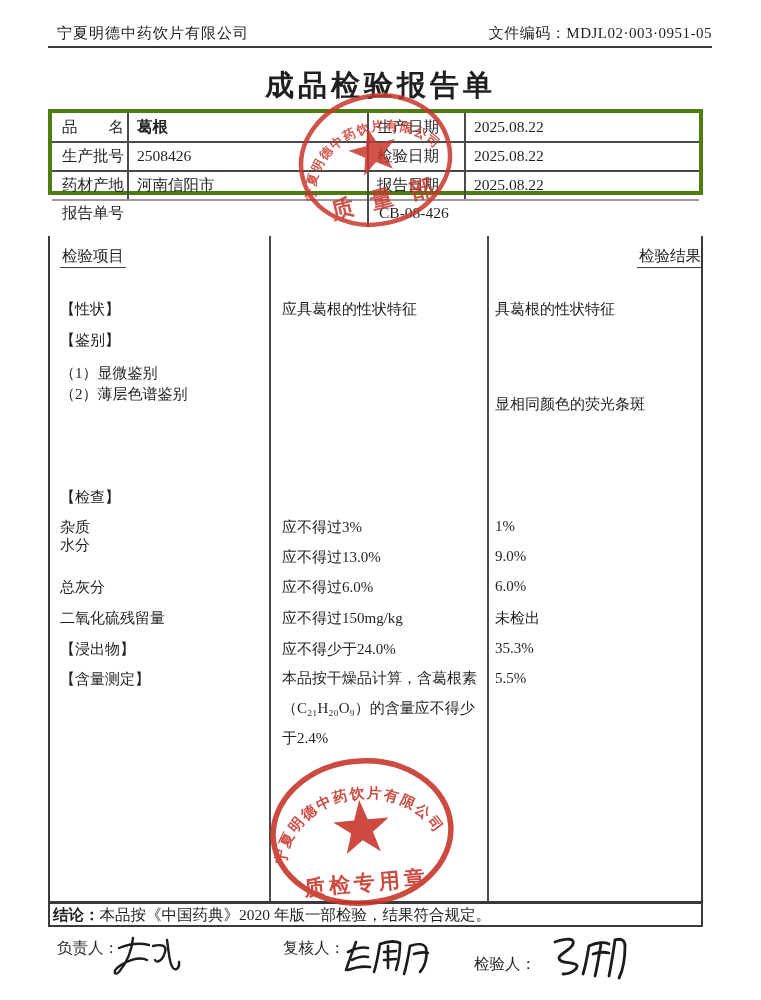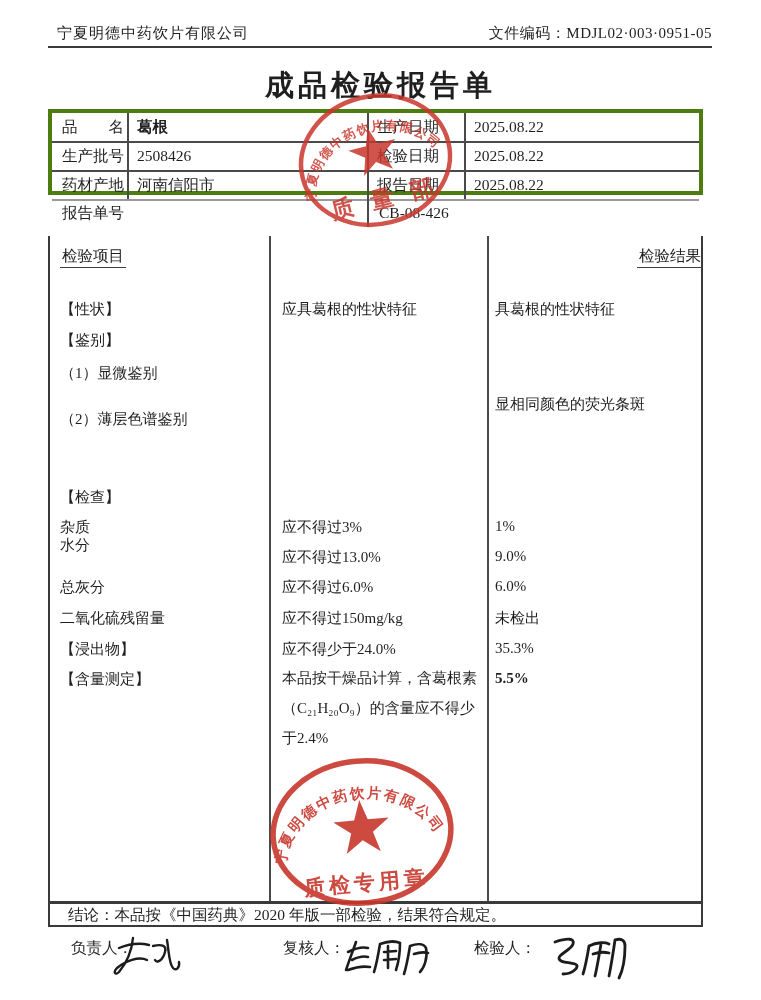--- a/index.html
+++ b/index.html
@@ -22,21 +22,21 @@
   .info-cell{position:absolute;font-size:15.5px;white-space:nowrap;}
   
   .main-table{left:48px;top:236px;width:655px;height:667px;border:2px solid #3a3a3a;border-top:none;box-sizing:border-box;}
   .main-table .vline{position:absolute;top:0;width:1.5px;height:100%;background:#4a4a4a;}
   .mt-text{position:absolute;font-size:15px;white-space:nowrap;}
   .mt-wrap{position:absolute;font-size:15px;white-space:normal;line-height:30px;}
   .col-head{position:absolute;top:10px;font-size:15.5px;text-align:right;}
   .col-head span{border-bottom:1.5px solid #3f3f3f;padding:0 2px 3px 2px;}
   
   .conclusion{left:48px;top:903px;width:655px;height:24px;border:2px solid #3a3a3a;border-top:1.5px solid #3a3a3a;box-sizing:border-box;line-height:21px;font-size:15.5px;white-space:nowrap;}
-  .conclusion .lbl{font-weight:normal;margin-left:18px;}
+  .conclusion .lbl{font-weight:bold;margin-left:3px;}
   
   .sig-label{font-size:15.5px;top:938px;}
   .sig-svg{top:930px;}
   
   .stamp{pointer-events:none;}
 </style>
 </head>
 <body>
 
 <div class="abs hdr-company">宁夏明德中药饮片有限公司</div>
@@ -81,21 +81,21 @@
   <div class="col-head" style="left:437px;width:216px;"><span>检验结果</span></div>
 
   <div class="mt-text" style="left:10px;top:64px;">【性状】</div>
   <div class="mt-text" style="left:232px;top:64px;">应具葛根的性状特征</div>
   <div class="mt-text" style="left:445px;top:64px;">具葛根的性状特征</div>
 
   <div class="mt-text" style="left:10px;top:95px;">【鉴别】</div>
 
   <div class="mt-text" style="left:10px;top:128px;">（1）显微鉴别</div>
 
-  <div class="mt-text" style="left:10px;top:174px;text-align:right;">（2）薄层色谱鉴别</div>
+  <div class="mt-text" style="left:10px;top:149px;text-align:right;">（2）薄层色谱鉴别</div>
   <div class="mt-text" style="left:445px;top:159px;">显相同颜色的荧光条斑</div>
 
   <div class="mt-text" style="left:10px;top:252px;">【检查】</div>
 
   <div class="mt-text" style="left:10px;top:282px;">杂质</div>
   <div class="mt-text" style="left:232px;top:282px;">应不得过3%</div>
   <div class="mt-text" style="left:445px;top:282px;">1%</div>
 
   <div class="mt-text" style="left:10px;top:300px;">水分</div>
   <div class="mt-text" style="left:232px;top:312px;">应不得过13.0%</div>
@@ -108,30 +108,30 @@
   <div class="mt-text" style="left:10px;top:373px;">二氧化硫残留量</div>
   <div class="mt-text" style="left:232px;top:373px;">应不得过150mg/kg</div>
   <div class="mt-text" style="left:445px;top:373px;">未检出</div>
 
   <div class="mt-text" style="left:10px;top:404px;">【浸出物】</div>
   <div class="mt-text" style="left:232px;top:404px;">应不得少于24.0%</div>
   <div class="mt-text" style="left:445px;top:404px;">35.3%</div>
 
   <div class="mt-text" style="left:10px;top:434px;">【含量测定】</div>
   <div class="mt-wrap" style="left:232px;top:427px;width:205px;">本品按干燥品计算，含葛根素（C₂₁H₂₀O₉）的含量应不得少于2.4%</div>
-  <div class="mt-text" style="left:445px;top:434px;font-weight:bold;">5.5%</div>
+  <div class="mt-text" style="left:445px;top:434px;">5.5%</div>
 </div>
 
 <div class="abs conclusion">
   <span class="lbl">结论：</span><span>本品按《中国药典》2020 年版一部检验，结果符合规定。</span>
 </div>
 
-<div class="abs sig-label" style="left:57px;margin-left:14px;">负责人：</div>
+<div class="abs sig-label" style="left:57px;">负责人：</div>
 <div class="abs sig-label" style="left:283px;">复核人：</div>
-<div class="abs sig-label" style="left:474px;">检验人：</div>
+<div class="abs sig-label" style="left:474px;margin-top:16px;">检验人：</div>
 
 <svg class="abs sig-svg" style="left:105px;" width="90" height="52">
   <g fill="none" stroke="#1c1c1c" stroke-width="2.4" stroke-linecap="round">
     <path d="M14,18 C24,14 36,13 44,15 M28,8 C27,18 24,30 14,42 C10,46 8,42 12,38 C20,31 34,26 42,30"></path>
     <path d="M48,16 C56,14 62,15 60,22 C58,30 52,34 50,30 M62,10 C64,22 64,34 68,38 C71,41 75,38 74,32"></path>
   </g>
 </svg>
 <svg class="abs sig-svg" style="left:338px;" width="105" height="55">
   <g fill="none" stroke="#1c1c1c" stroke-width="2.6" stroke-linecap="round">
     <path d="M8,40 C12,28 16,18 18,12 M10,22 C18,18 26,17 30,18 M14,30 C20,27 26,26 30,27 M10,40 C18,37 26,36 32,37"></path>

